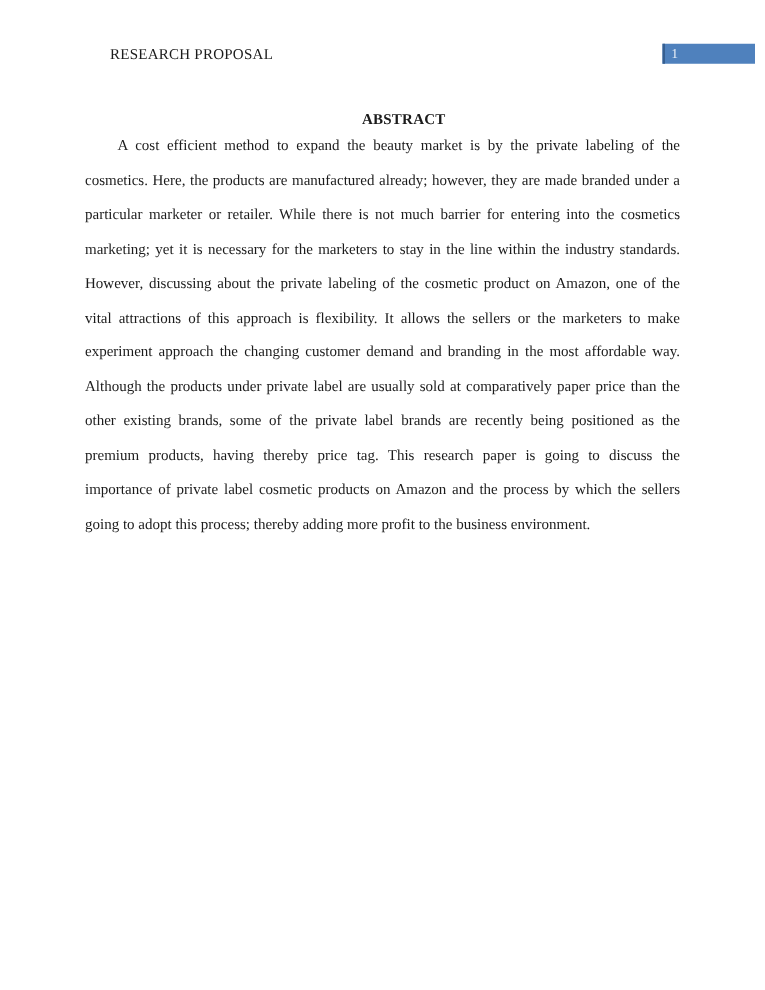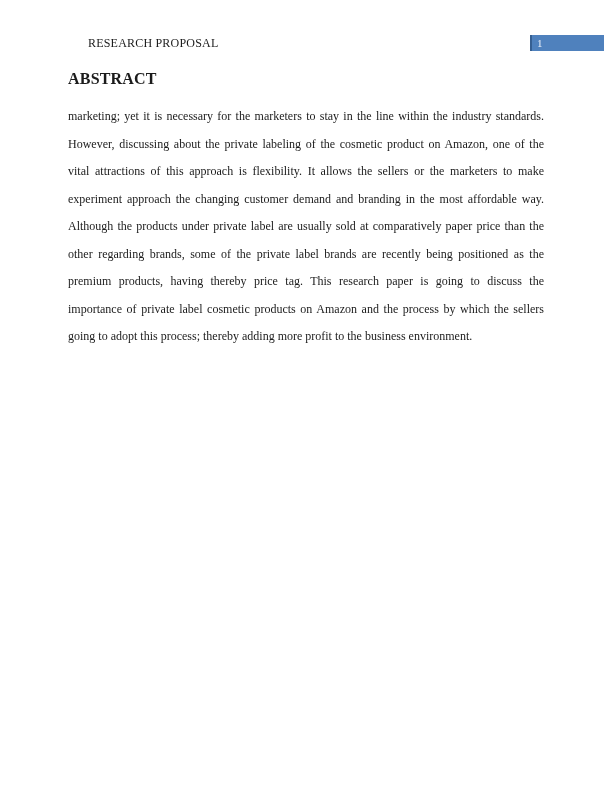--- a/index.html
+++ b/index.html
@@ -40,22 +40,23 @@
     padding-left: 5px;
     font-size: 11px;
     line-height: 16px;
     color: var(--accent-text, #eaf0f8);
   }
   .abstract-heading {
     position: absolute;
     left: 68px;
     top: 71px;
     width: 476px;
-    margin: 0;
-    font-size: 16px;
+    margin: 17px;
+    text-align: center;
+    font-size: 12px;
     line-height: 15px;
     font-weight: bold;
     letter-spacing: 0.2px;
   }
   .abstract-paragraph {
     position: absolute;
     left: 68px;
     top: 103px;
     width: 476px;
     font-size: 12px;
@@ -82,24 +83,27 @@
 
   <span class="running-head">RESEARCH PROPOSAL</span>
 
   <div class="page-number-badge">
     <span class="num">1</span>
   </div>
 
   <h1 class="abstract-heading">ABSTRACT</h1>
 
   <div class="abstract-paragraph">
+      <div class="line first">A cost efficient method to expand the beauty market is by the private labeling of the</div>
+      <div class="line">cosmetics. Here, the products are manufactured already; however, they are made branded under a</div>
+      <div class="line">particular marketer or retailer. While there is not much barrier for entering into the cosmetics</div>
       <div class="line">marketing; yet it is necessary for the marketers to stay in the line within the industry standards.</div>
       <div class="line">However, discussing about the private labeling of the cosmetic product on Amazon, one of the</div>
       <div class="line">vital attractions of this approach is flexibility. It allows the sellers or the marketers to make</div>
       <div class="line">experiment approach the changing customer demand and branding in the most affordable way.</div>
       <div class="line">Although the products under private label are usually sold at comparatively paper price than the</div>
-      <div class="line">other regarding brands, some of the private label brands are recently being positioned as the</div>
+      <div class="line">other existing brands, some of the private label brands are recently being positioned as the</div>
       <div class="line">premium products, having thereby price tag. This research paper is going to discuss the</div>
       <div class="line">importance of private label cosmetic products on Amazon and the process by which the sellers</div>
       <div class="line last">going to adopt this process; thereby adding more profit to the business environment.</div>
     </div>
 
 </div>
 
 </body></html>

